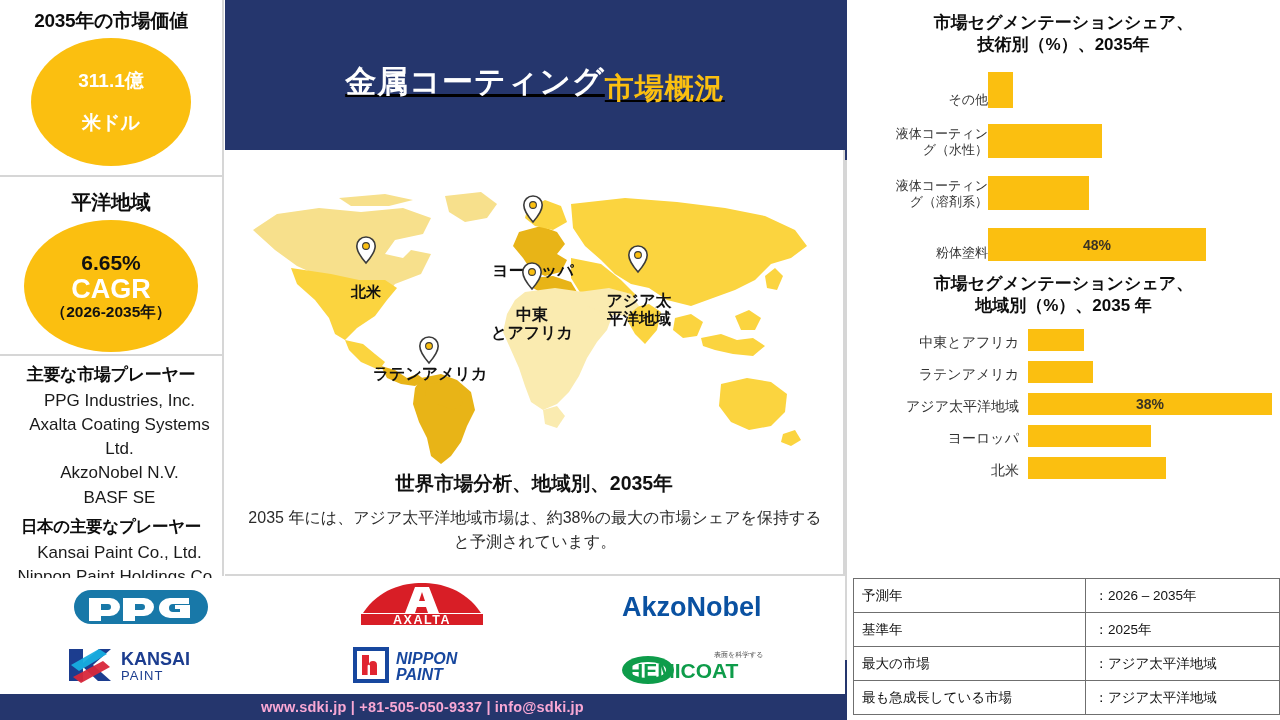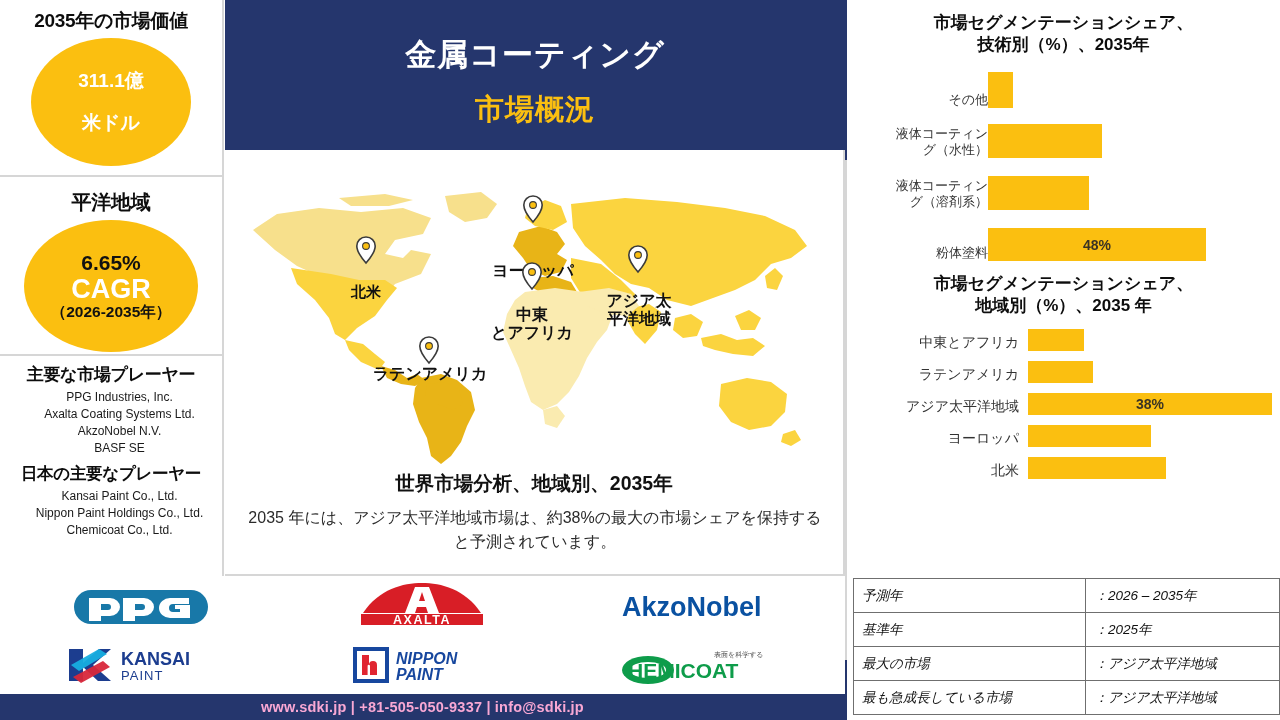--- a/index.html
+++ b/index.html
@@ -35,30 +35,30 @@
   }
   .ell-1 { width: 160px; height: 128px; margin-top: 4px; gap: 20px; }
   .ell-1 .ln { color:#fff; font-size: 19px; font-weight: bold; }
   .ell-2 { width: 174px; height: 132px; margin-top: 4px; }
   .ell-2 .pct { color:#111; font-size: 21px; font-weight: bold; }
   .ell-2 .cagr { color:#fff; font-size: 27px; font-weight: bold; line-height:1.05; }
   .ell-2 .yrs { color:#111; font-size: 15.5px; font-weight: bold; }
 
   .player-list { text-align:center; }
   .player-list .pl {
-    font-size: 12px; color: #1a1a1a; line-height: 1.42;
+    font-size: 17px; color: #1a1a1a; line-height: 1.42;
     font-family: "Liberation Sans", "DejaVu Sans", sans-serif;
     padding-left: 17px;
   }
 
   
   .banner {
     position: absolute; left: 225px; top: 0; width: 620px; height: 164px;
-    background: #25366D; display:flex; flex-direction:column;
-    justify-content:center; align-items:center;
+    background: #25366D; display:flex; flex-direction:row;
+    justify-content:center; align-items:center;text-decoration:underline;
   }
   .banner .b1 { color:#fff; font-size: 31px; font-weight: bold; letter-spacing: 1px; }
   .banner .b2 { color:#FBBF10; font-size: 29px; font-weight: bold; margin-top: 14px; letter-spacing: 1px;}
 
   
   .map-area {
     position:absolute; left:225px; top:150px; width:620px; height:426px;
     background:#fff; border-right: 2px solid #d6d6d6; border-bottom: 2px solid #d6d6d6;
     overflow:hidden;
   }
@@ -108,21 +108,21 @@
   .bar-track { position:relative; flex: 1 1 auto; height: 100%; }
   .bar {
     background:#FBBF10; height: 100%;
     display:flex; align-items:center; justify-content:center;
   }
   .bar-val { font-size: 14px; font-weight: bold; color:#3a3324; }
 
   
   .rtable {
     position:absolute; left: 6px; top: 578px; width: 427px;
-    border-collapse: collapse; font-size: 13.5px; color:#111;font-style:italic;
+    border-collapse: collapse; font-size: 13.5px; color:#111;
   }
   .rtable td { border: 1px solid #6f6f6f; height: 34px; padding: 0 8px; vertical-align: middle; }
   .rtable td.k { width: 233px; }
   .rtable td.v { width: 194px; }
 
   .nav-edge {
     position:absolute; left: 845px; top: 0; width: 2px; height: 160px; background:#25366D;
   }
   .nav-edge2 {
     position:absolute; left: 845px; top: 660px; width: 3px; height: 60px; background:#25366D;

